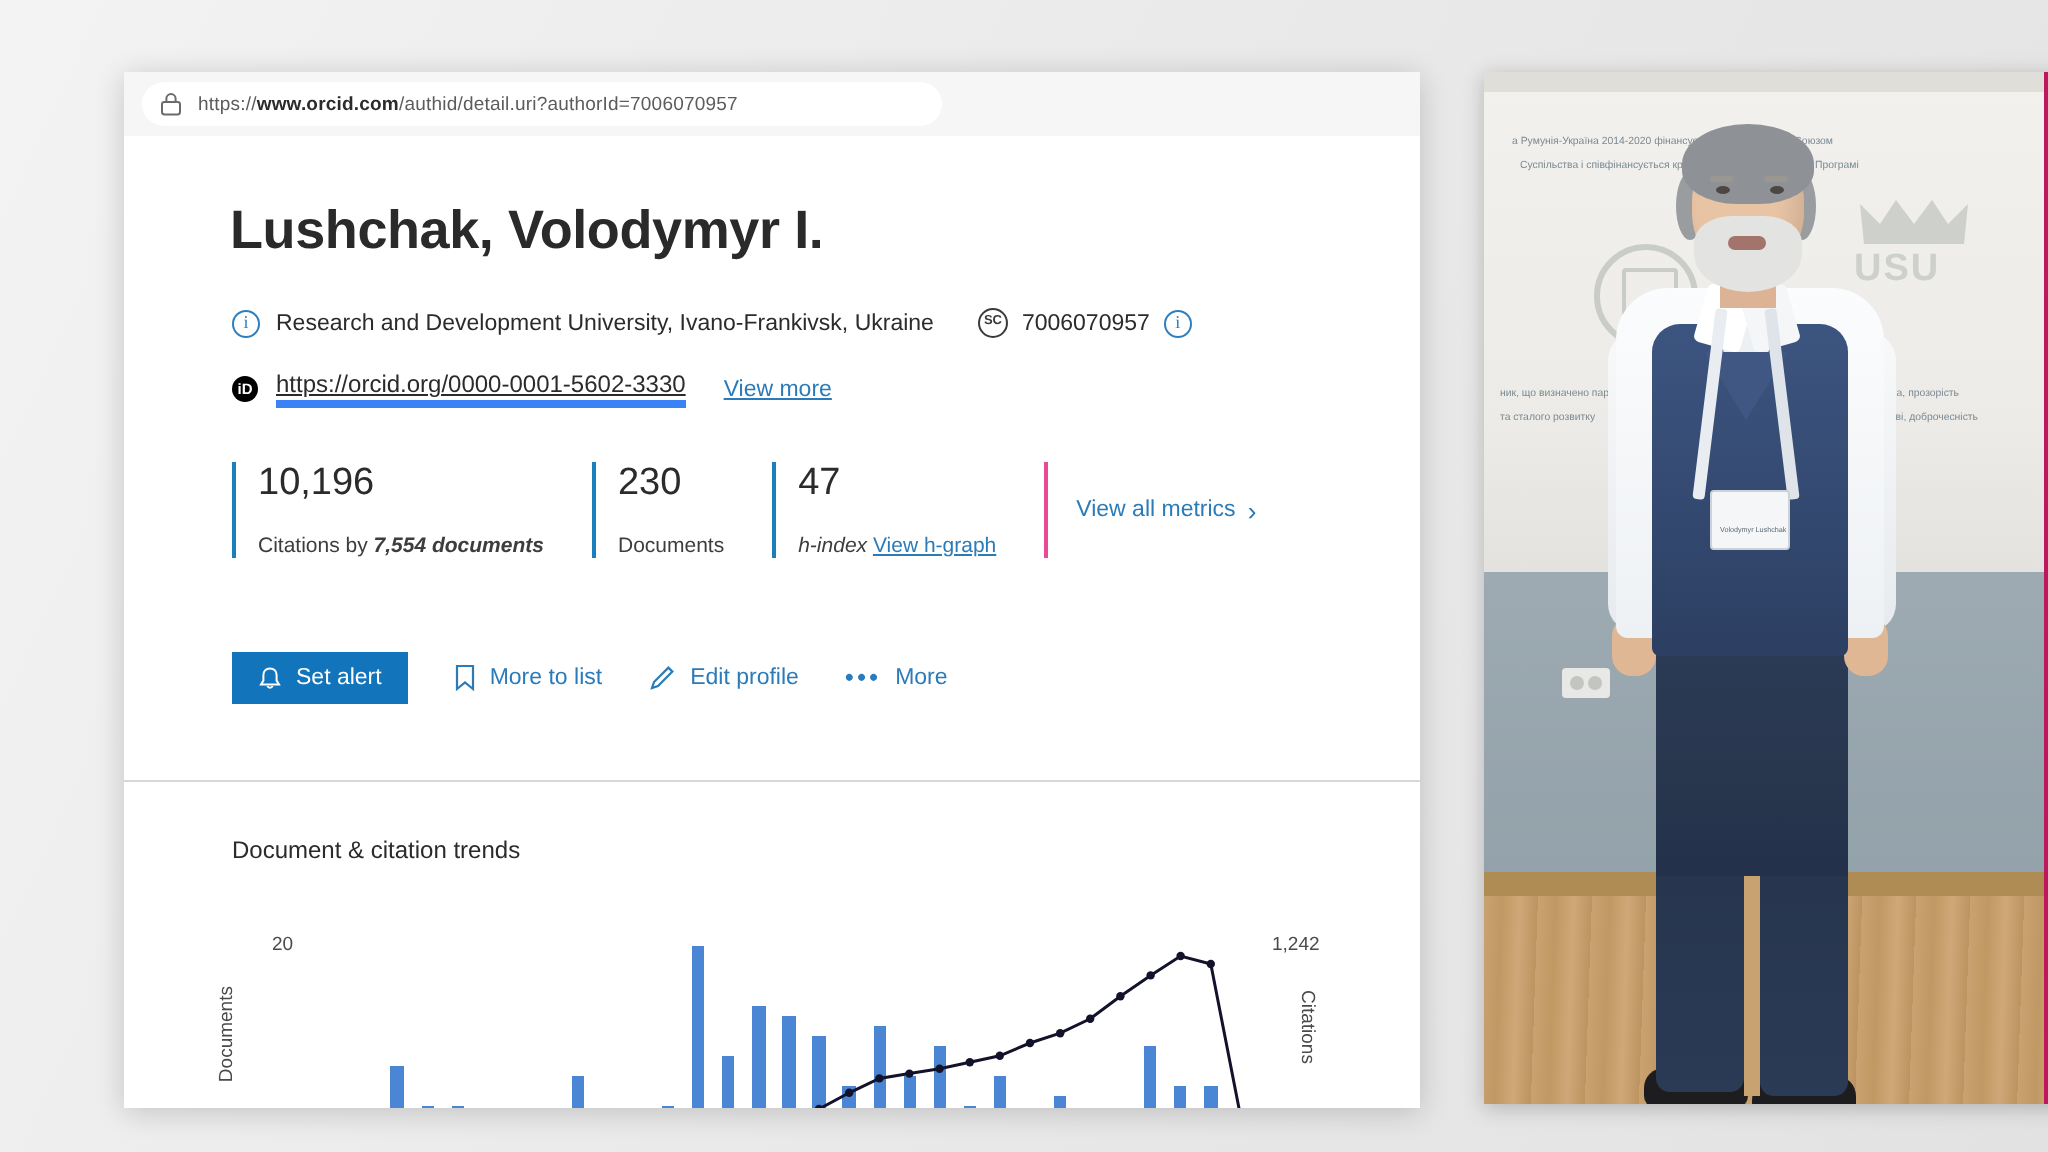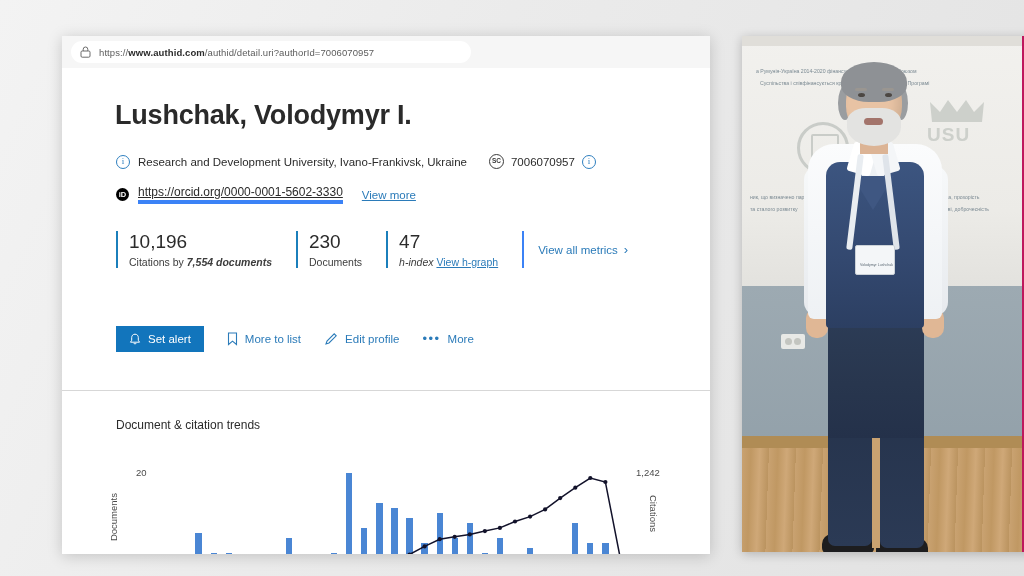--- a/index.html
+++ b/index.html
@@ -112,25 +112,25 @@
   #orcid-row{left:54px;top:117px;}
   #orcid-icon{width:13px;height:13px;border-radius:50%;background:#000000;color:#fff;font-size:7.5px;
      line-height:13px;text-align:center;font-weight:bold;flex:0 0 auto;}
   #orcid-link{font-size:12px;color:#2b2b2b;margin-left:9px;border-bottom:4px solid #3b82f6;
      padding-bottom:1px;}
   #view-more{font-size:11.5px;color:#2b7bb9;margin-left:19px;}
   
   #metrics{position:absolute;left:54px;top:163px;display:flex;align-items:stretch;}
   .metric{border-left:2px solid #1b7fbb;padding-left:11px;padding-right:24px;}
   .metric .big{font-size:19px;color:#2b2b2b;line-height:22px;}
-  .metric .sub{font-size:10.5px;color:#3d3d3d;margin-top:3px;}
+  .metric .sub{font-size:10.5px;color:#3d3d3d;margin-top:14px;}
   .metric .sub b{font-weight:bold;}
   .metric .sub i{font-style:italic;}
   .metric .sub a{color:#2b7bb9;}
-  #metric-cta{border-left:2px solid #3b82f6;padding-left:14px;display:flex;align-items:center;
+  #metric-cta{border-left:2px solid #ec4899;padding-left:14px;display:flex;align-items:center;
      color:#2b7bb9;font-size:11.5px;justify-content:flex-end;}
   #metric-cta .chev{margin-left:6px;font-size:13px;}
   
   #actions{position:absolute;left:54px;top:258px;display:flex;align-items:center;}
   #set-alert{background:#1275bc;color:#fff;font-size:11.5px;height:26px;display:flex;align-items:center;
      padding:0 13px;}
   #set-alert .lbl{margin-left:7px;}
   .act{display:flex;align-items:center;color:#2b7bb9;font-size:11.5px;margin-left:23px;}
   .act .lbl{margin-left:7px;}
   #more-dots{letter-spacing:1.5px;font-size:13px;line-height:8px;color:#2b7bb9;}
@@ -208,21 +208,21 @@
 </div>
 
 <div id="browser">
 
   <div id="omnibar">
     <div id="url-pill">
       <svg id="lock-icon" viewBox="0 0 11 12">
         <rect x="1" y="5" width="9" height="6.2" rx="1.2" fill="none" stroke="#6b6b6b" stroke-width="1"></rect>
         <path d="M3.2 5 V3.3 a2.3 2.3 0 0 1 4.6 0 V5" fill="none" stroke="#6b6b6b" stroke-width="1"></path>
       </svg>
-      <span id="url-text">https://<b>www.authid.com</b>/authid/detail.uri?authorId=7006070957</span>
+      <span id="url-text">https://<b>www.orcid.com</b>/authid/detail.uri?authorId=7006070957</span>
     </div>
   </div>
 
   <div id="page">
 
     <div id="author-name">Lushchak, Volodymyr I.</div>
 
     <div class="meta-row" id="affil-row">
       <span class="info-i">i</span>
       <span id="affil-text">Research and Development University, Ivano-Frankivsk, Ukraine</span>

